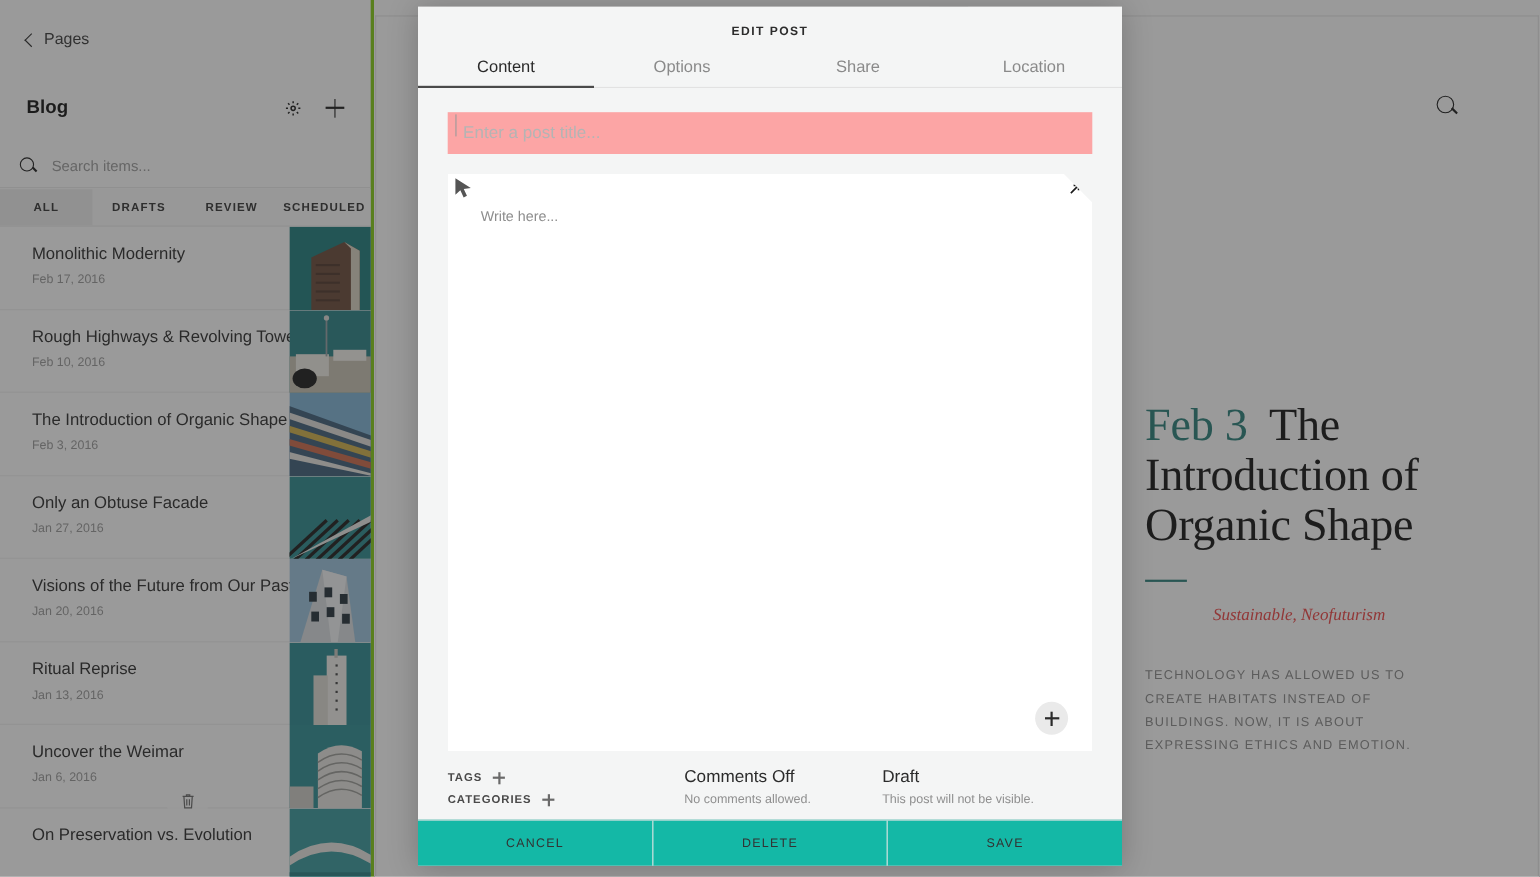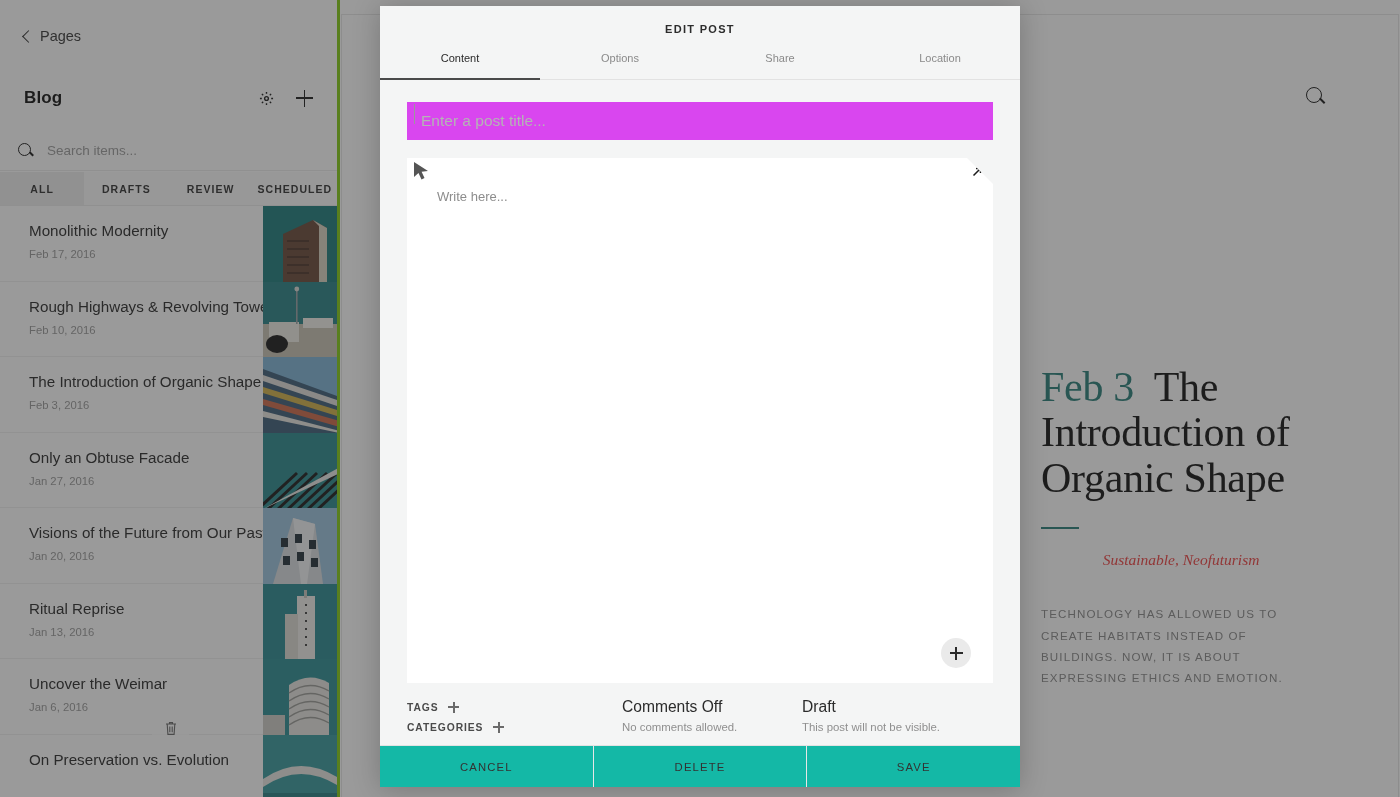--- a/index.html
+++ b/index.html
@@ -133,31 +133,31 @@
     background: #f4f5f5; display: flex; flex-direction: column;
     box-shadow: 0 2px 26px rgba(0,0,0,.22);
   }
   .m-title {
     height: 46px; display: flex; align-items: center; justify-content: center;
     font-size: 11px; letter-spacing: 1.3px; color: #2c2c2c; font-weight: 600;
   }
   .m-tabs { display: flex; height: 28px; border-bottom: 1px solid #e2e2e2; }
   .m-tab {
     flex: 1; display: flex; align-items: flex-start; justify-content: center;
-    font-size: 11px; color: #8a8a8a; position: relative;
+    font-size: 15px; color: #8a8a8a; position: relative;
   }
   .m-tab.active { color: #2a2a2a; }
   .m-tab.active::after {
     content: ""; position: absolute; left: 0; right: 0; bottom: -1px;
     height: 1.6px; background: #4a4a4a;
   }
 
   .m-body { flex: 1; padding: 22px 27px 0; display: flex; flex-direction: column; min-height: 0; }
   .title-input {
-    height: 38px; background: #d946ef; border: 0; outline: 0; width: 100%;
+    height: 38px; background: #fca5a5; border: 0; outline: 0; width: 100%;
     padding: 0 14px; font-size: 15.5px; color: #3a3a3a;
     font-family: "Liberation Sans", sans-serif;
   }
   .title-input::placeholder { color: #b4b4b4; }
   .caret {
     position: absolute; left: 414px; top: 104px; width: 1px; height: 20px; background: #9a9a9a;
   }
 
   .editor {
     margin-top: 18px; flex: 1; position: relative; min-height: 0;

